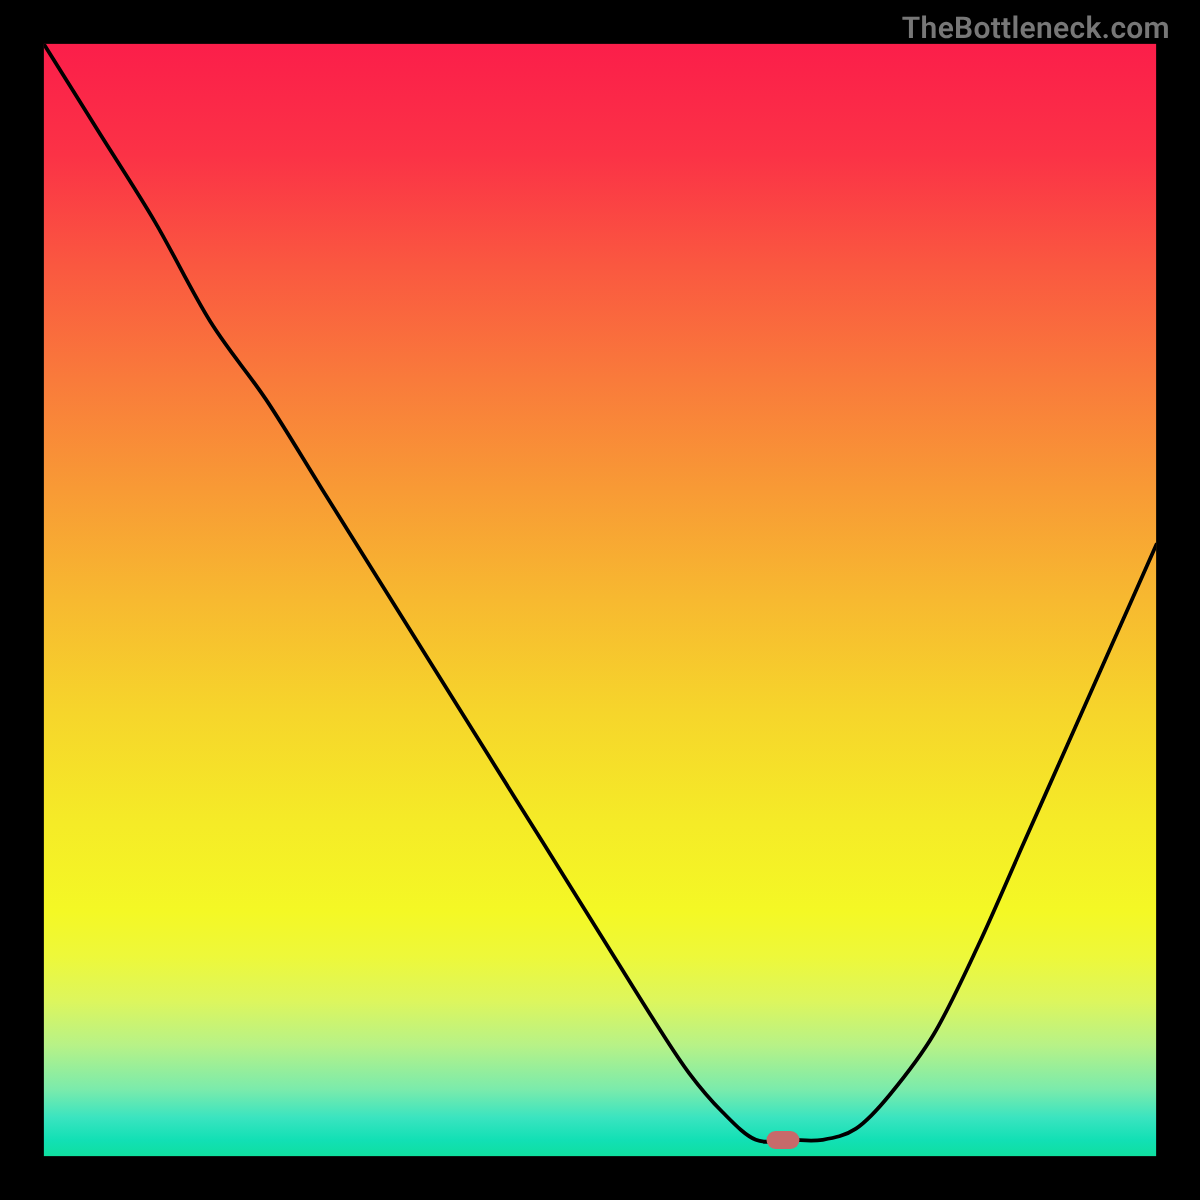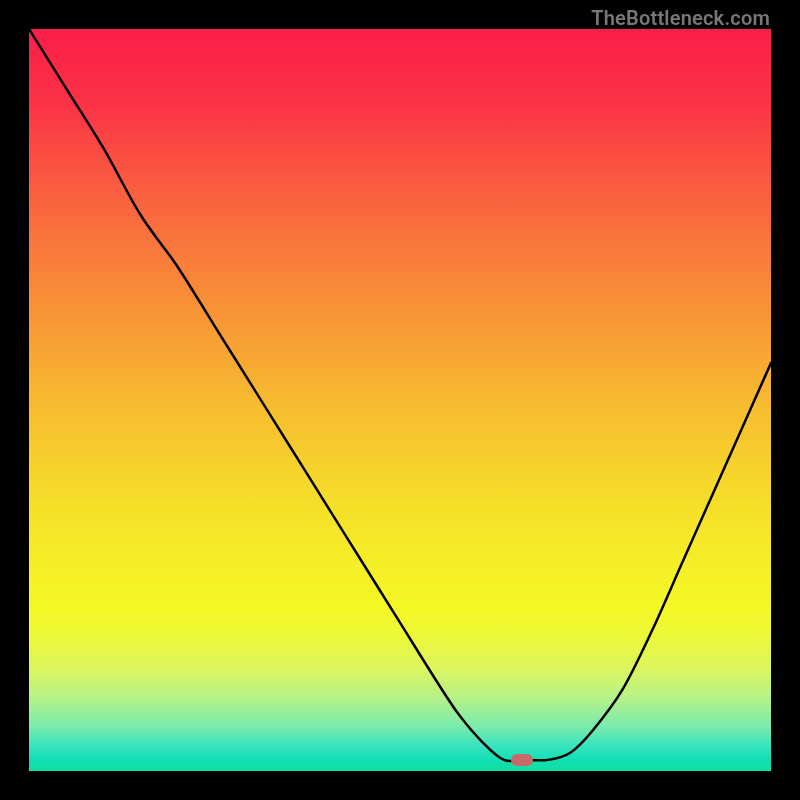--- a/index.html
+++ b/index.html
@@ -35,21 +35,21 @@
   .marker {
     position: absolute;
     width: 22px;
     height: 12px;
     border-radius: 6px;
     transform: translate(-50%, -50%);
   }
   .watermark {
     position: absolute;
     top: 6px;
-    right: 30px;
+    right: 20px;
     font: 600 20px -apple-system, BlinkMacSystemFont, "Segoe UI", Roboto, Arial, sans-serif;
     color: #777;
     letter-spacing: 0.2px;
   }
 </style>
 </head>
 <body>
 <div class="stage">
 
   <div class="watermark">TheBottleneck.com</div>

